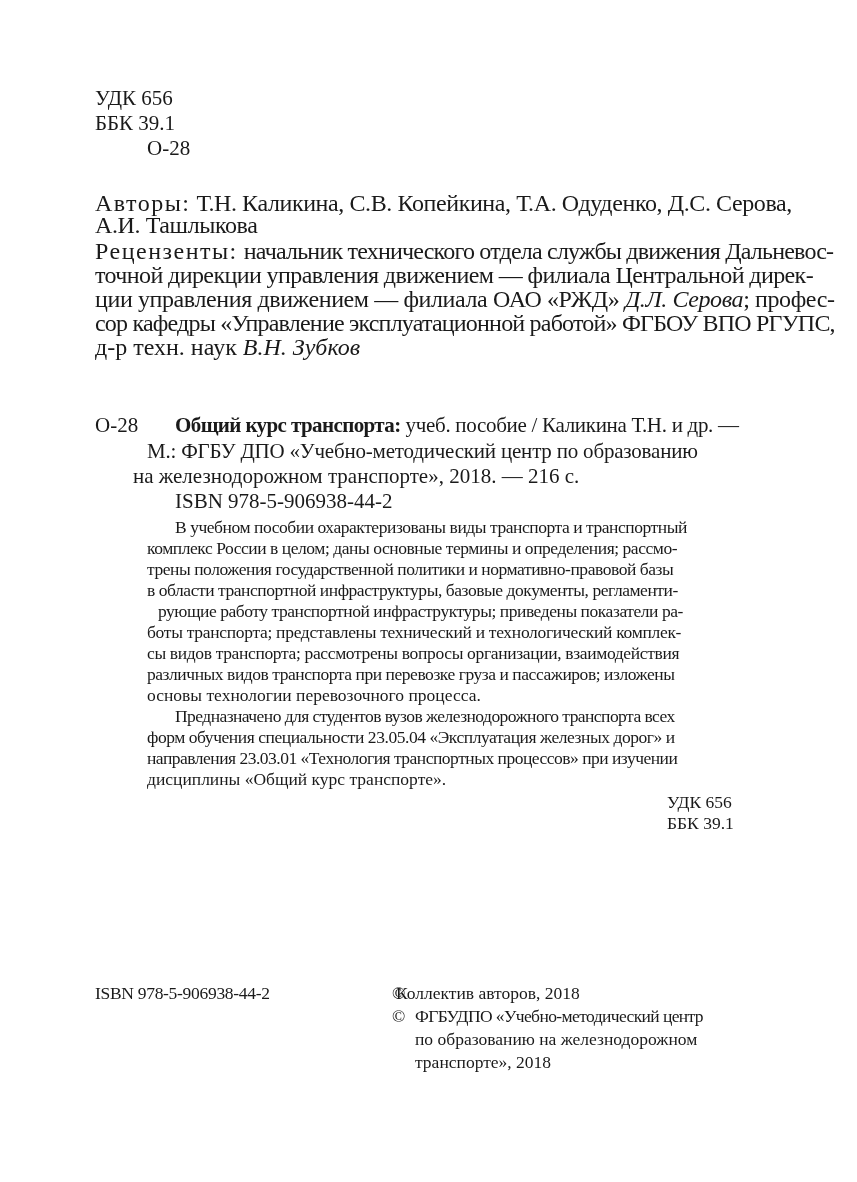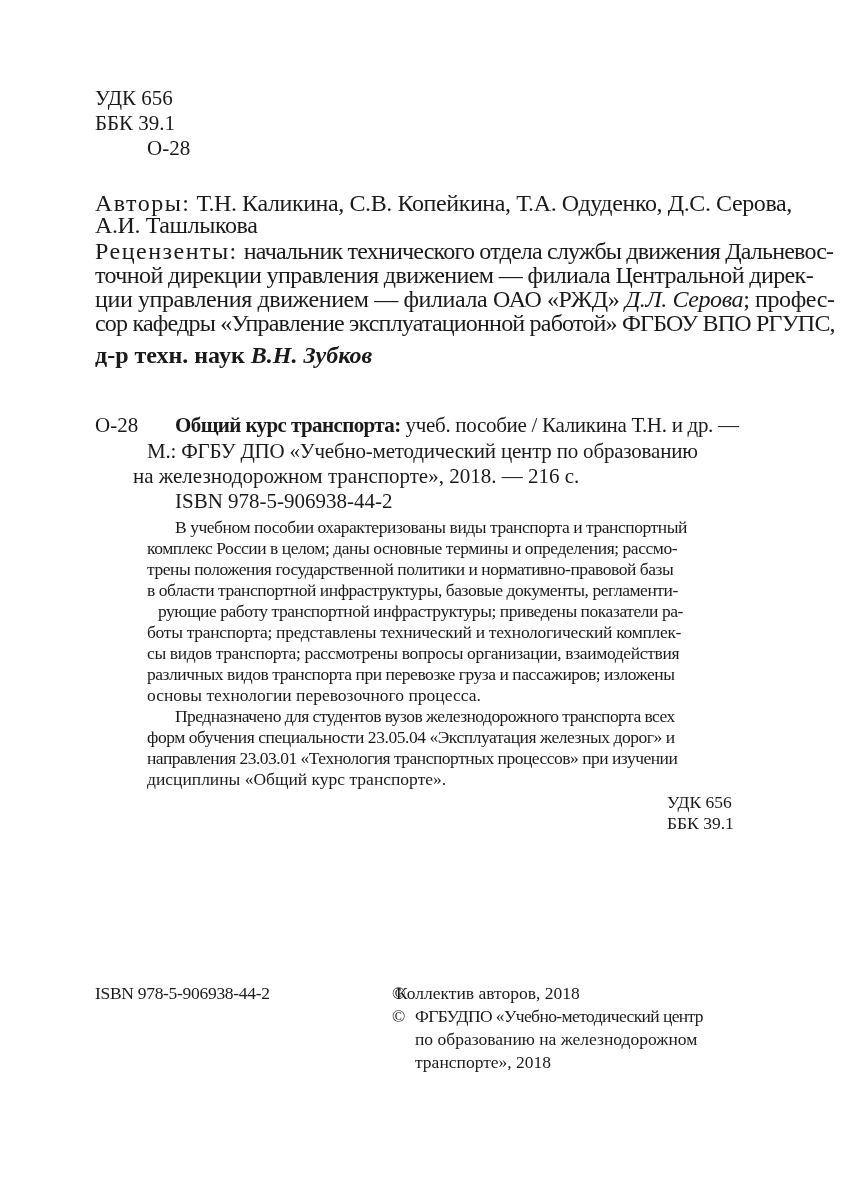--- a/index.html
+++ b/index.html
@@ -38,21 +38,21 @@
   <div class="abs txt" style="left:95px; top:238px;">
     <span class="spaced">Рецензенты:</span>
     <span style="letter-spacing:-0.8px;">начальник технического отдела службы движения Дальневос-</span>
   </div>
   <div class="abs txt" style="left:95px; top:262px; letter-spacing:-0.6px;">точной дирекции управления движением — филиала Центральной дирек-</div>
   <div class="abs txt" style="left:95px; top:286px; letter-spacing:-0.4px;">
     <span>ции управления движением — филиала ОАО «РЖД»</span>
     <span class="i">Д.Л. Серова</span><span>; профес-</span>
   </div>
   <div class="abs txt" style="left:95px; top:310px; letter-spacing:-0.8px;">сор кафедры «Управление эксплуатационной работой» ФГБОУ ВПО РГУПС,</div>
-  <div class="abs txt" style="left:95px; top:342px;font-weight:bold;">
+  <div class="abs txt" style="left:95px; top:334px;">
     <span>д-р техн. наук</span>
     <span class="i">В.Н. Зубков</span>
   </div>
 </div>
 
 <div>
   <div class="abs big" style="left:95px; top:413px;">О-28</div>
   <div class="abs big" style="left:175px; top:413px; letter-spacing:-0.3px;">
     <span class="b">Общий курс транспорта:</span>
     <span>учеб. пособие / Каликина Т.Н. и др. —</span>

